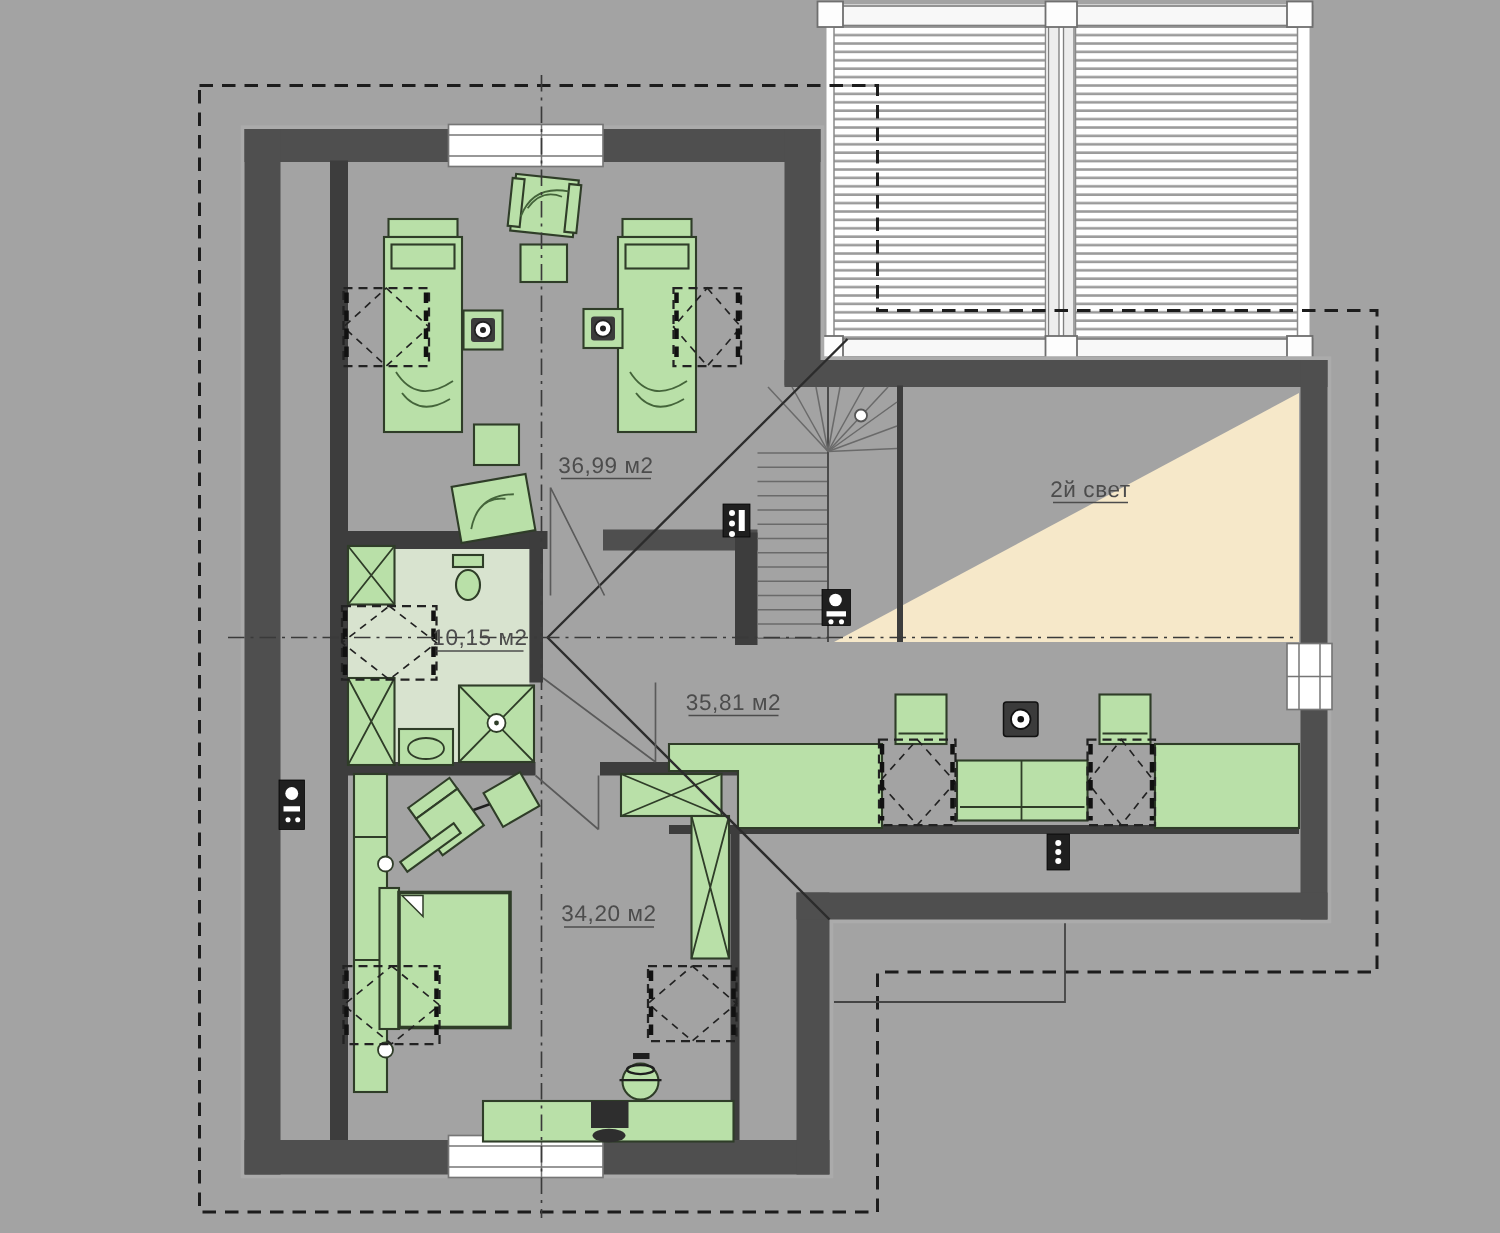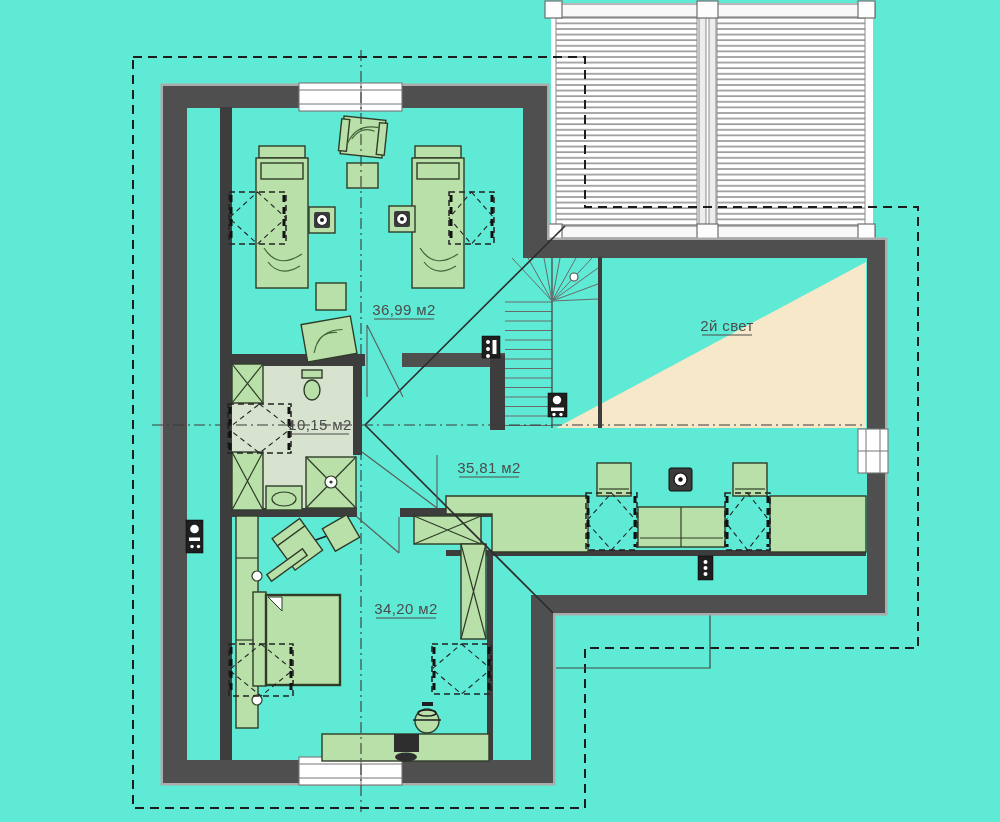--- a/index.html
+++ b/index.html
@@ -1,16 +1,16 @@
 <!DOCTYPE html>
 <html><head>
 <meta charset="utf-8">
 <style>
   html,body{margin:0;padding:0;background:#fff;}
-  .stage{width:1000px;height:822px;position:relative;background:#5eead4;overflow:hidden;}
+  .stage{width:1000px;height:822px;position:relative;background:#a3a3a3;overflow:hidden;}
   svg{display:block;font-family:"Liberation Sans", sans-serif;}
   .wall{fill:#4f4f4f;}
   .knee{fill:#3d3d3d;}
   .fur{fill:#b9e0a8;stroke:#2f3d28;stroke-width:1.4;}
   .furline{stroke:#2f3d28;stroke-width:1.2;fill:none;}
   .curl{stroke:#44643a;stroke-width:1.2;fill:none;}
   .dwin{stroke:#222;fill:none;}
   .tread{stroke:#6a6a6a;stroke-width:1;}
   .thin{stroke:#444;stroke-width:1.2;fill:none;}
   .door{stroke:#5a5a5a;stroke-width:1.1;fill:none;}

